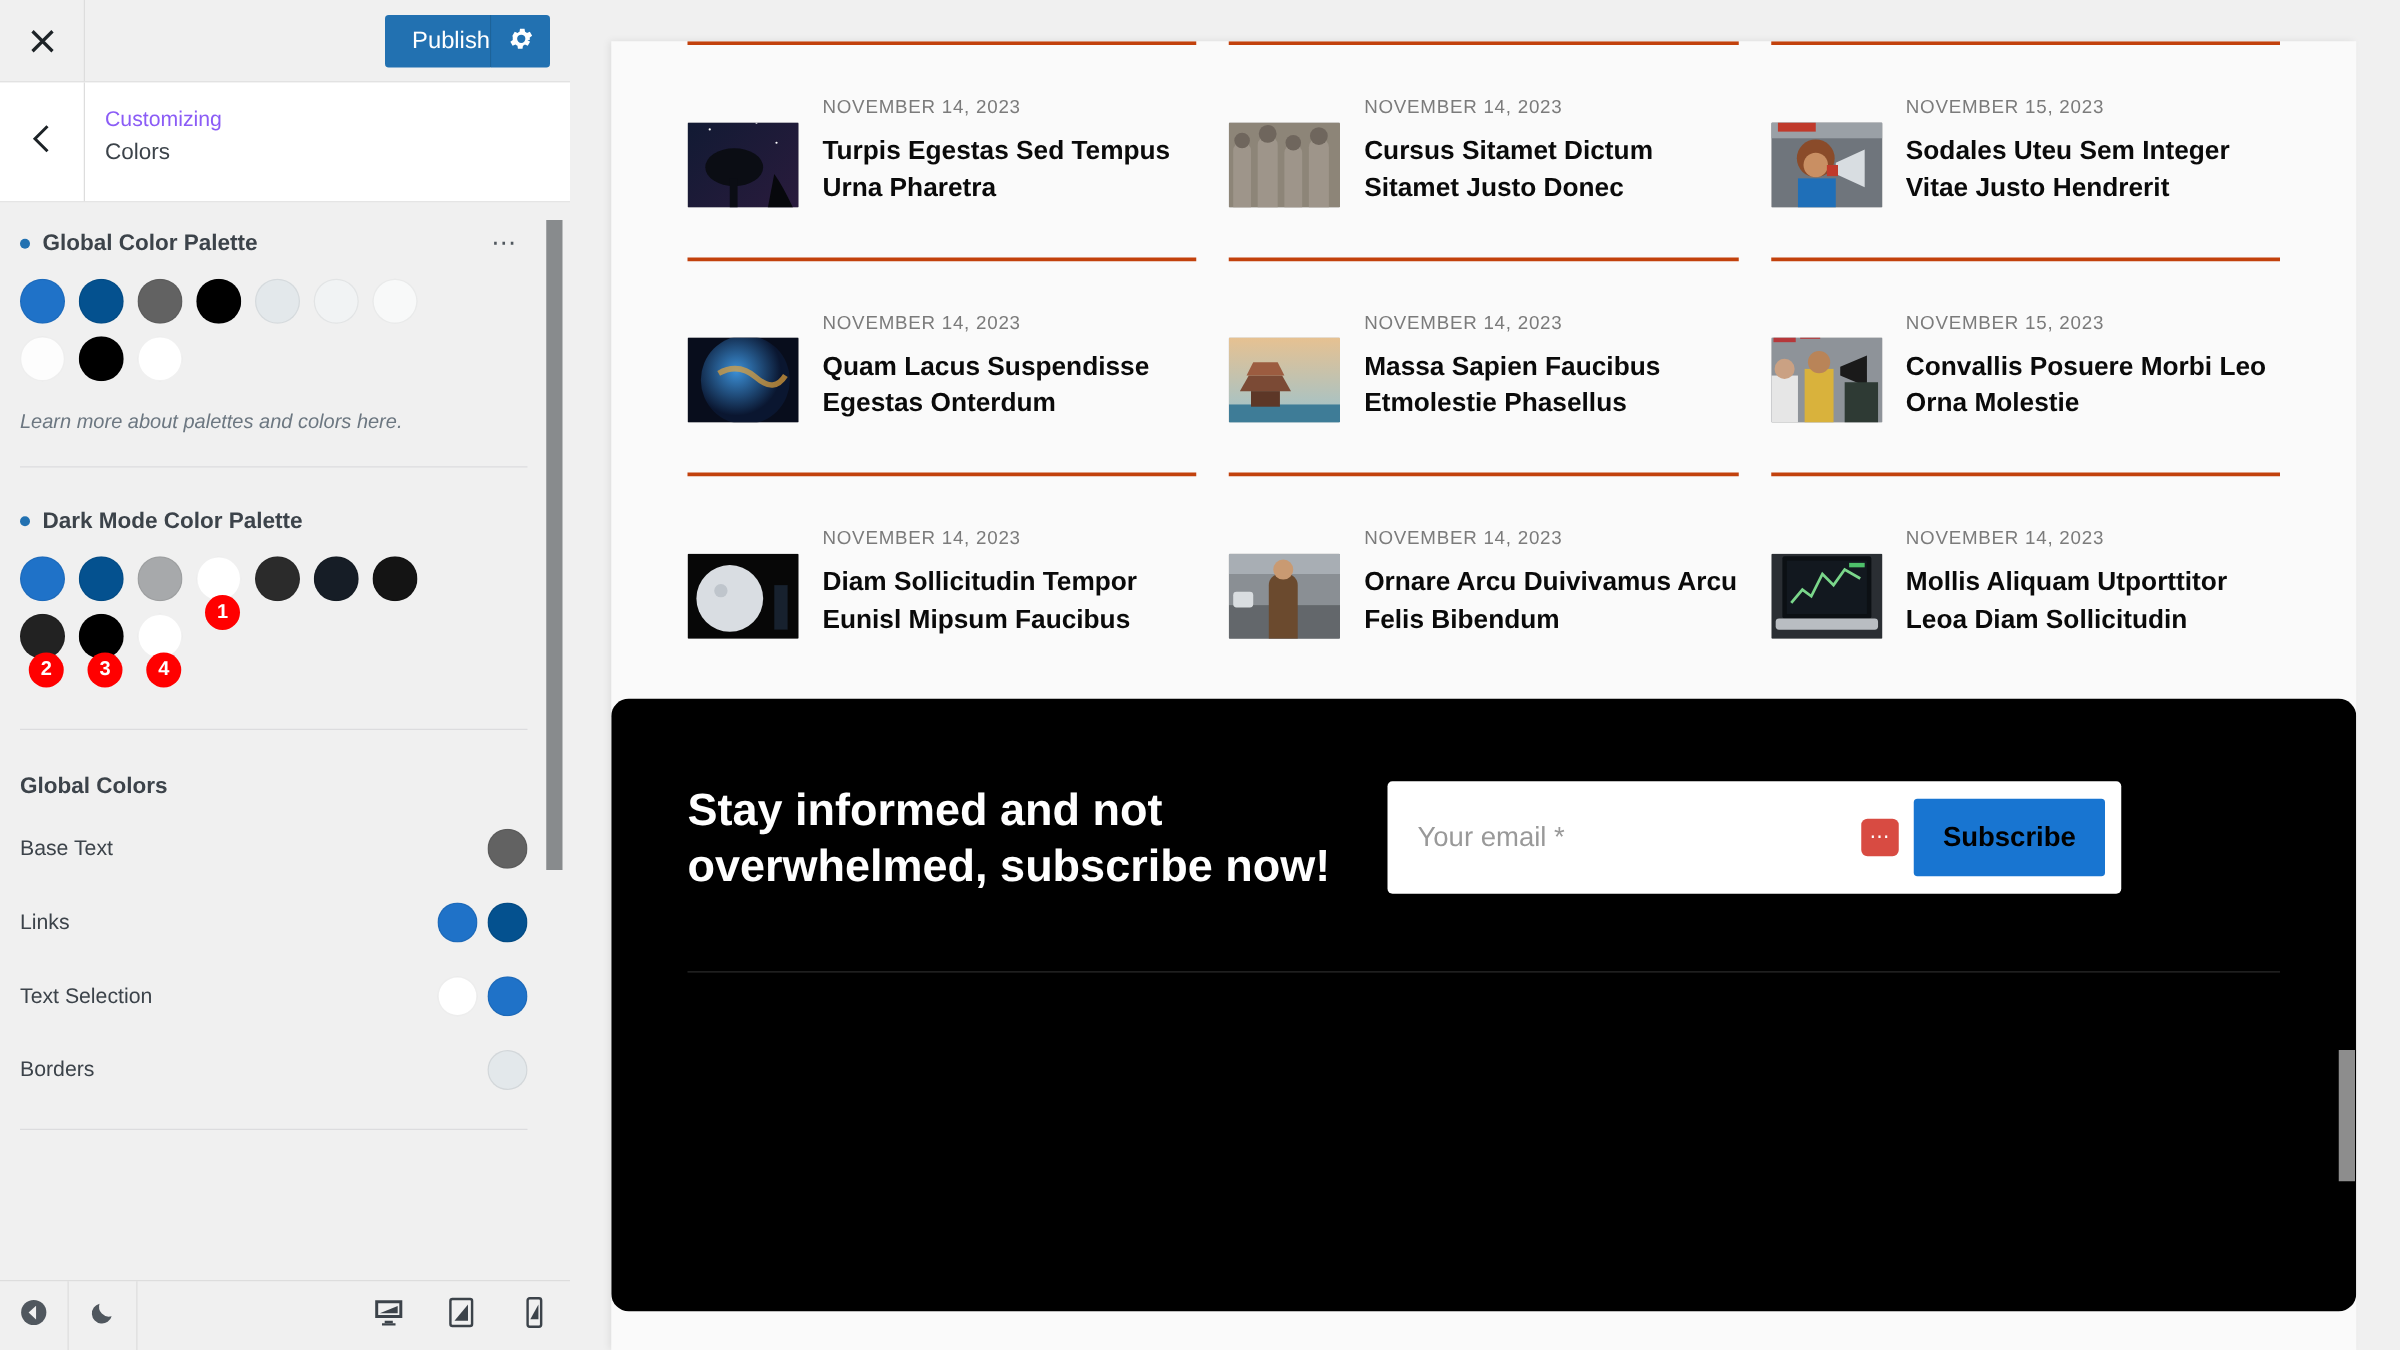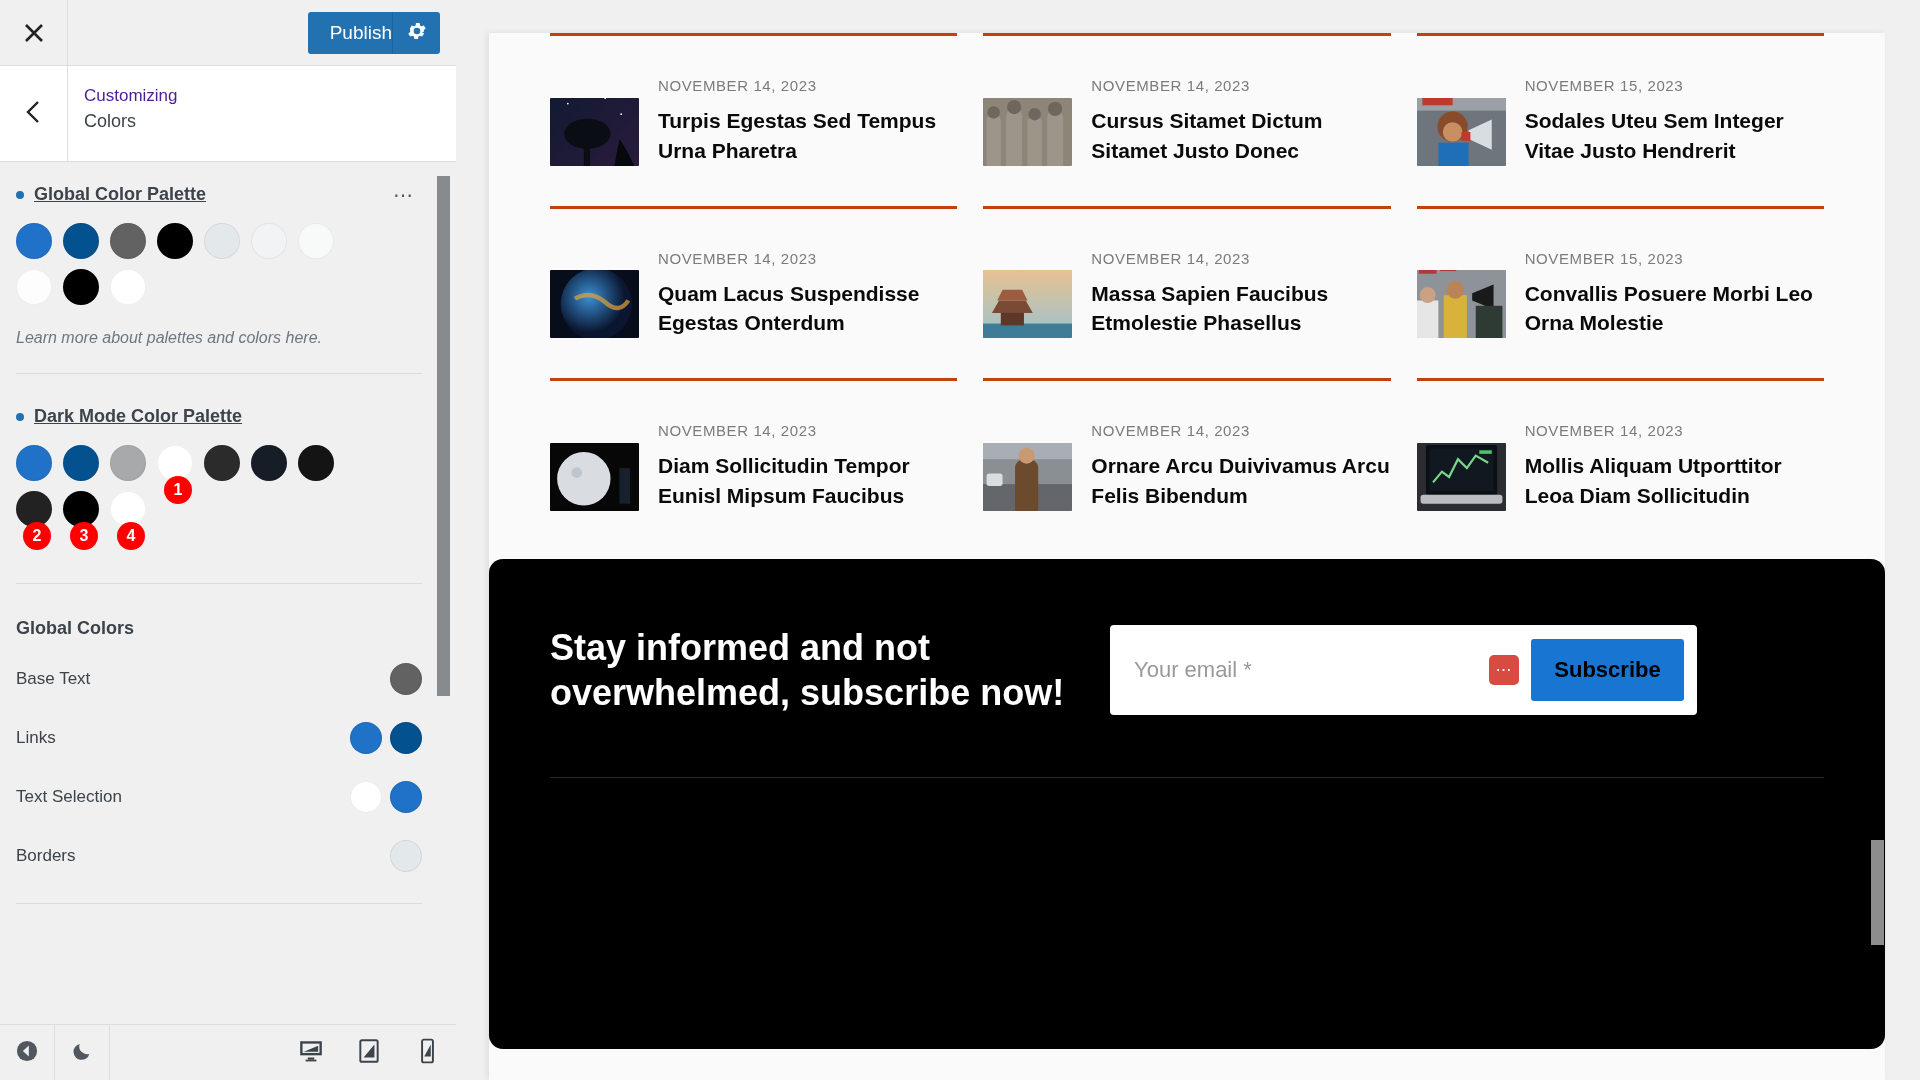--- a/index.html
+++ b/index.html
@@ -58,21 +58,21 @@
     display: flex; align-items: stretch;
     border-bottom: 1px solid #dddddd;
     height: 96px; flex: 0 0 96px;
   }
   .back-btn {
     width: 68px; flex: 0 0 68px;
     display: flex; align-items: center; justify-content: center;
     border-right: 1px solid #dddddd; cursor: pointer;
   }
   .title-texts { padding: 18px 0 0 16px; }
-  .cust-sub { font-size: 17px; color: #4c1d95; line-height: 1.4; }
+  .cust-sub { font-size: 17px; color: #8b5cf6; line-height: 1.4; }
   .cust-main-title { font-size: 18px; color: #3c434a; font-weight: 400; line-height: 1.45; }
 
   
   .cust-body {
     flex: 1 1 auto; position: relative;
     overflow: hidden; background: #f0f0f0;
   }
   .cust-scrollbar {
     position: absolute; right: 6px; top: 14px;
     width: 13px; height: 520px;
@@ -85,21 +85,21 @@
   }
   .section-head {
     display: flex; align-items: center;
     position: relative; padding-left: 18px; margin-bottom: 18px;
   }
   .dot-marker {
     position: absolute; left: 0; top: 7px;
     width: 8px; height: 8px; border-radius: 50%;
     background: #2271b1;
   }
-  .section-title { font-size: 18px; font-weight: bold; color: #3c434a; text-decoration: underline; }
+  .section-title { font-size: 18px; font-weight: bold; color: #3c434a; }
   .kebab {
     margin-left: auto; color: #50575e; letter-spacing: 3px;
     font-size: 20px; line-height: 10px; cursor: pointer;
     padding: 4px 6px;
   }
 
   .swatch-grid {
     display: flex; flex-wrap: wrap; gap: 10px 11px;
     width: 330px;
   }

